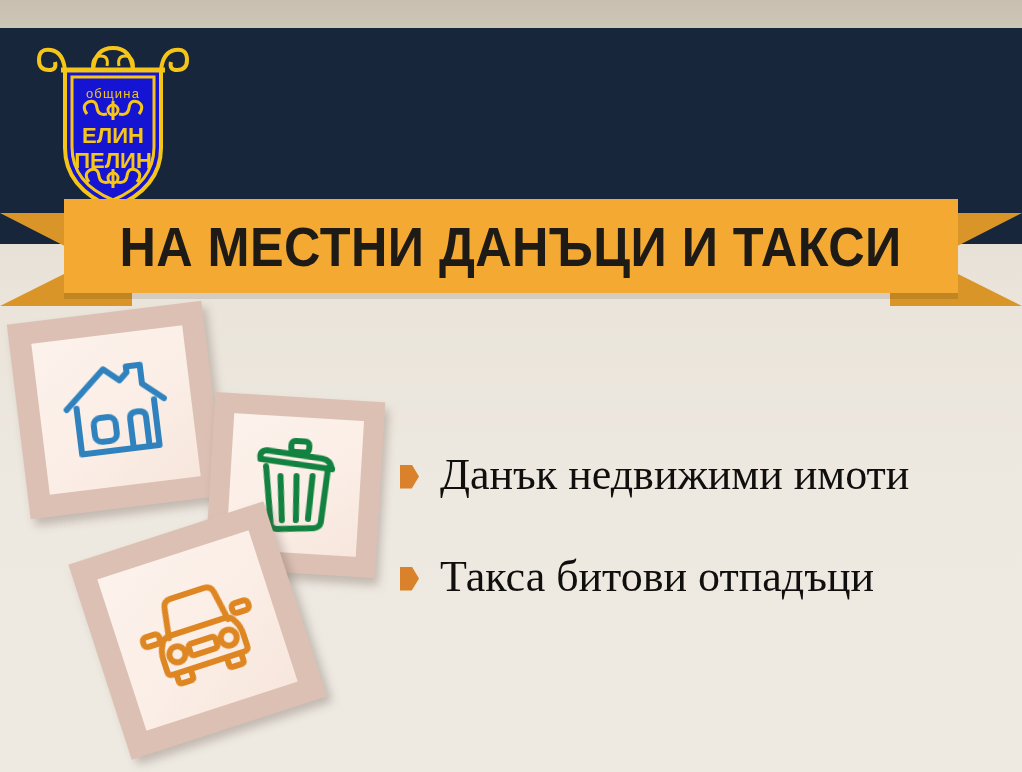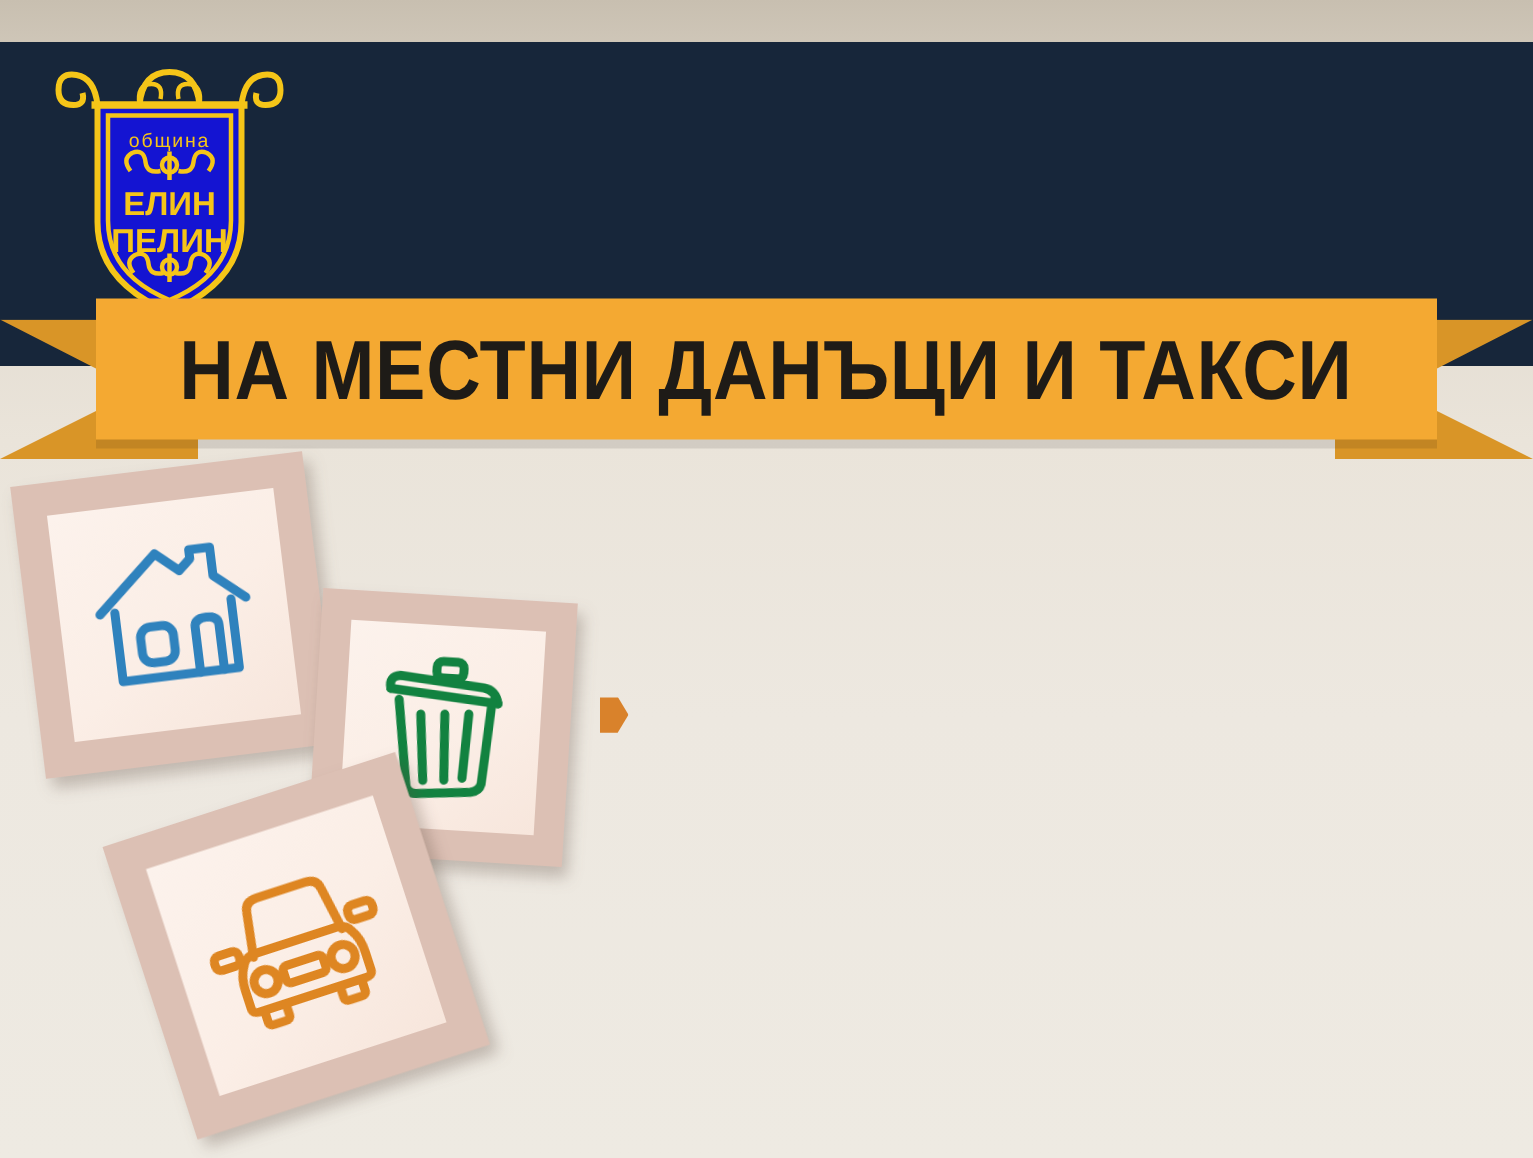--- a/index.html
+++ b/index.html
@@ -318,19 +318,24 @@
         </svg>
       </div>
     </div>
 
   </div>
 
   <div class="tax-list">
 
     <div class="tax-item">
       <span class="bullet"></span>
-    </div>
-
+      <span class="tax-label">Данък недвижими имоти</span>
+    </div>
+
+    <div class="tax-item">
+      <span class="bullet"></span>
+      <span class="tax-label">Такса битови отпадъци</span>
+    </div>
 
 
   </div>
 
 </div>
 
 </body></html>

